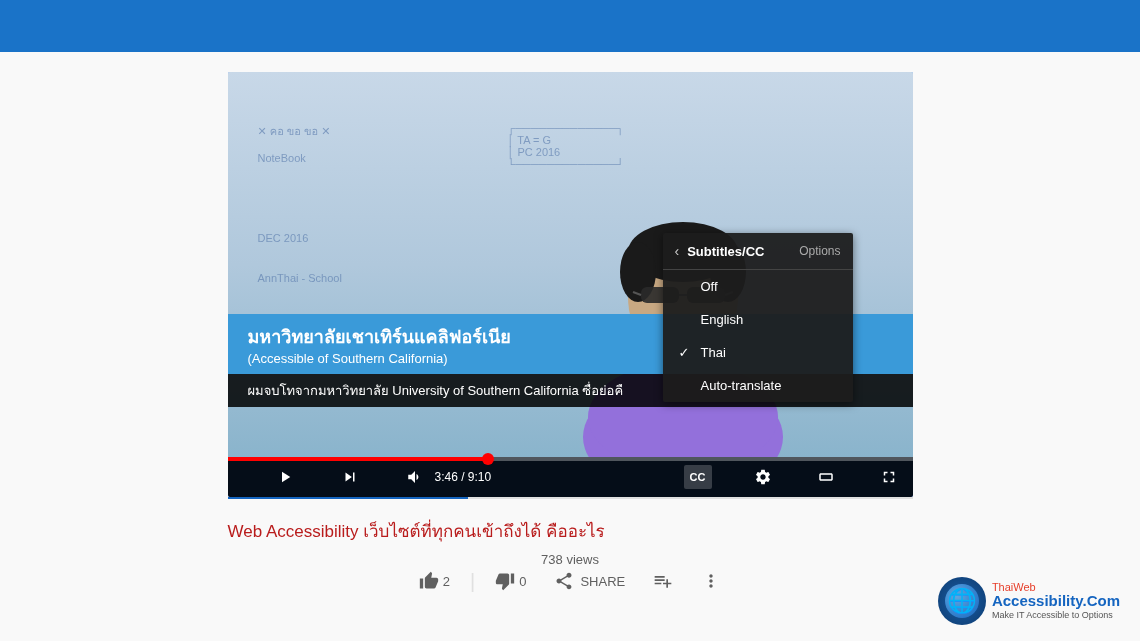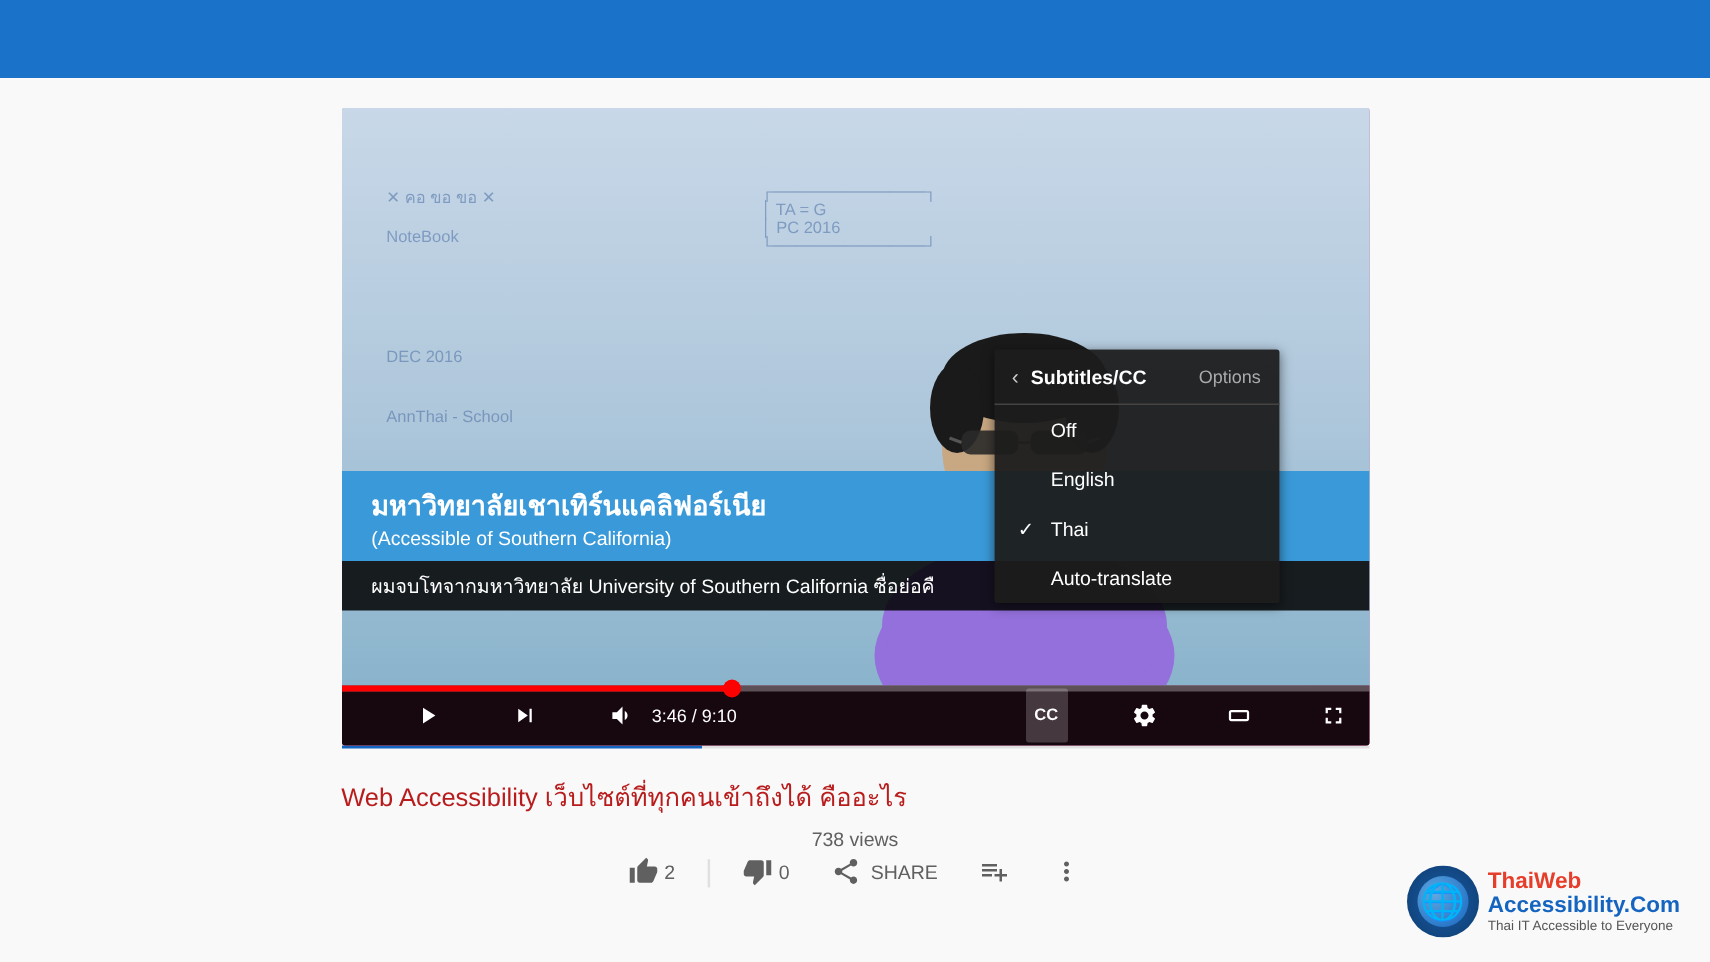--- a/index.html
+++ b/index.html
@@ -24,21 +24,21 @@
       flex-direction: column;
       align-items: center;
       padding: 20px 0;
       position: relative;
     }
 
     
     .video-container {
       position: relative;
       width: 685px;
-      background: #ec4899;
+      background: #3b82f6;
       border-radius: 2px;
       overflow: visible;
     }
 
     .video-frame {
       width: 685px;
       height: 385px;
       background: linear-gradient(135deg, #b8cce4 0%, #d0e4f0 30%, #a8c8e0 60%, #7ab0d0 100%);
       position: relative;
       overflow: hidden;
@@ -190,21 +190,21 @@
     }
 
     .ctrl-btn {
       color: #fff;
       font-size: 16px;
       cursor: pointer;
       display: flex;
       align-items: center;
       justify-content: center;
       width: 24px;
-      height: 36px;
+      height: 24px;
       margin-left: 33px;
     }
 
     .ctrl-btn svg {
       width: 18px;
       height: 18px;
       fill: #fff;
     }
 
     .time-display {
@@ -314,23 +314,23 @@
       position: relative;
       z-index: 1;
     }
 
     .brand-text {
       display: flex;
       flex-direction: column;
     }
 
     .brand-thai {
-      font-size: 15px;
+      font-size: 11px;
       color: #e63e2a;
-      font-weight: bold;
+      font-weight: normal;
     }
 
     .brand-main {
       font-size: 15px;
       color: #1565c0;
       font-weight: bold;
       line-height: 1.1;
     }
 
     .brand-sub {
@@ -528,17 +528,17 @@
         </button>
       </div>
     </div>
   </div>
 
   <div class="brand-logo" style="position:fixed; bottom:16px; right:20px;">
     <div class="brand-icon"></div>
     <div class="brand-text">
       <span class="brand-thai">ThaiWeb</span>
       <span class="brand-main">Accessibility.Com</span>
-      <span class="brand-sub">Thai IT Accessible to Everyone</span>
+      <span class="brand-sub">Make IT Accessible to Options</span>
     </div>
   </div>
 
 </div>
 
 </body></html>

